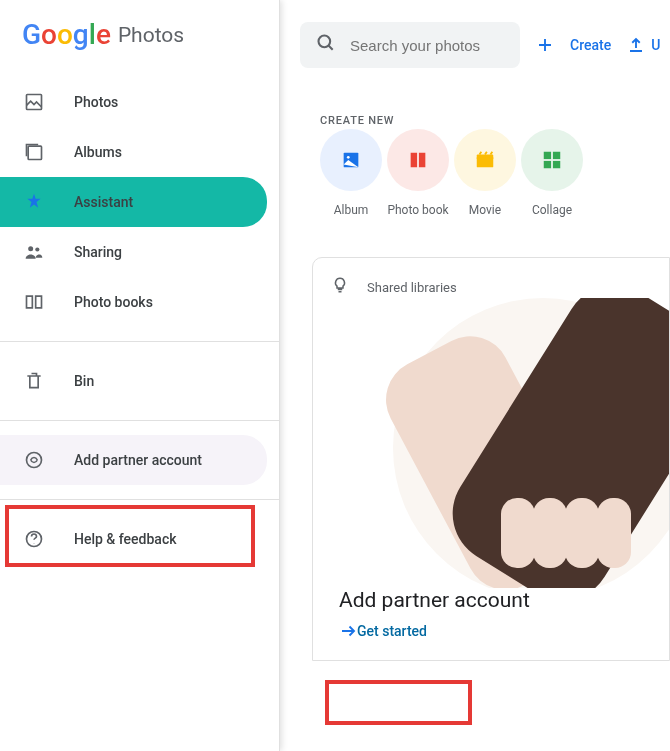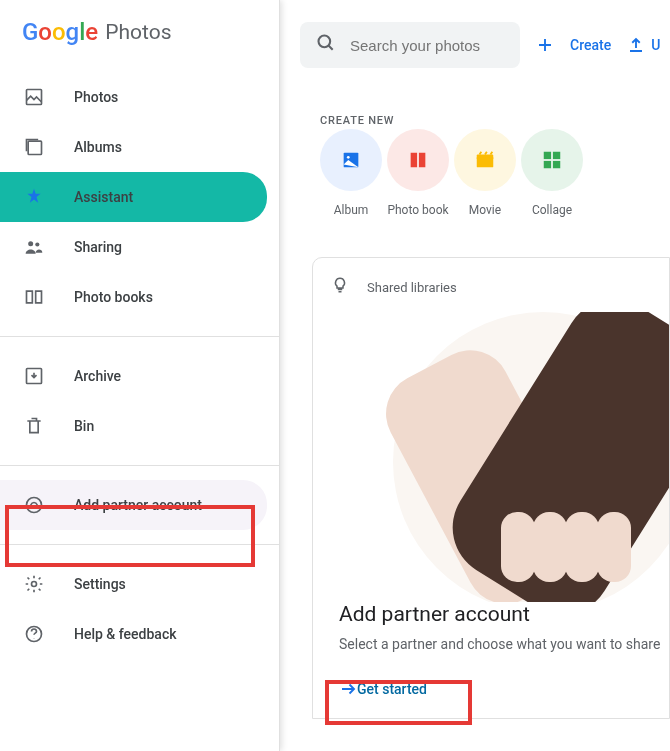--- a/index.html
+++ b/index.html
@@ -21,21 +21,21 @@
       overflow-y: auto;
       flex-shrink: 0;
     }
     .logo-area {
       padding: 18px 20px 18px 22px;
       display: flex;
       align-items: center;
       gap: 4px;
     }
     .google-logo {
-      font-size: 24px;
+      font-size: 28px;
       font-weight: 500;
     }
     .g-blue { color: #4285F4; }
     .g-red { color: #EA4335; }
     .g-yellow { color: #FBBC05; }
     .g-green { color: #34A853; }
     .photos-word {
       font-size: 21px;
       color: #5f6368;
       margin-left: 3px;
@@ -179,21 +179,20 @@
       margin-left: 12px;
       border: 1px solid #e0e0e0;
       border-radius: 10px 0 0 0;
       padding: 18px 0 0 0;
     }
     .card-header {
       display: flex;
       align-items: center;
       gap: 18px;
       padding-left: 18px;
-      margin-bottom: 14px;
     }
     .card-header-label {
       font-size: 13px;
       color: #5f6368;
     }
     .hands-illustration {
       height: 290px;
       position: relative;
       overflow: hidden;
     }
@@ -321,29 +320,20 @@
       <span>Photo books</span>
     </div>
   </div>
 
   <div class="divider"></div>
 
   <div class="nav-section">
     <div class="nav-item">
       <span class="nav-icon">
         <svg width="20" height="20" viewBox="0 0 24 24" fill="none" stroke="currentColor" stroke-width="2">
-            <rect x="3" y="3" width="18" height="18" rx="1"></rect>
-            <path d="M12 8v6m-3-3l3 3 3-3"></path>
-          </svg>
-      </span>
-      <span>Archive</span>
-    </div>
-    <div class="nav-item">
-      <span class="nav-icon">
-        <svg width="20" height="20" viewBox="0 0 24 24" fill="none" stroke="currentColor" stroke-width="2">
             <path d="M4 6h16M7 6v14h10V6M9 3h6v3"></path>
           </svg>
       </span>
       <span>Bin</span>
     </div>
   </div>
 
   <div class="divider"></div>
 
   <div class="nav-section">
@@ -354,29 +344,20 @@
             <path d="M8 12c2-4 6-4 8 0M8 12c2 4 6 4 8 0"></path>
           </svg>
       </span>
       <span>Add partner account</span>
     </div>
   </div>
 
   <div class="divider"></div>
 
   <div class="nav-section">
-    <div class="nav-item">
-      <span class="nav-icon">
-        <svg width="20" height="20" viewBox="0 0 24 24" fill="none" stroke="currentColor" stroke-width="2">
-            <circle cx="12" cy="12" r="3"></circle>
-            <path d="M12 2v3M12 19v3M4.2 4.2l2.1 2.1M17.7 17.7l2.1 2.1M2 12h3M19 12h3M4.2 19.8l2.1-2.1M17.7 6.3l2.1-2.1"></path>
-          </svg>
-      </span>
-      <span>Settings</span>
-    </div>
     <div class="nav-item">
       <span class="nav-icon">
         <svg width="20" height="20" viewBox="0 0 24 24" fill="none" stroke="currentColor" stroke-width="2">
             <circle cx="12" cy="12" r="9"></circle>
             <path d="M9 9c0-2 1.5-3 3-3s3 1 3 3c0 2-3 2-3 4M12 17v.5"></path>
           </svg>
       </span>
       <span>Help &amp; feedback</span>
     </div>
   </div>
@@ -463,21 +444,20 @@
       <div class="hand-left"></div>
       <div class="hand-right"></div>
       <div class="fingers">
         <div class="finger"></div>
         <div class="finger"></div>
         <div class="finger"></div>
         <div class="finger"></div>
       </div>
     </div>
     <div class="card-title">Add partner account</div>
-    <div class="card-desc">Select a partner and choose what you want to share</div>
     <div class="get-started">
       <svg width="18" height="18" viewBox="0 0 24 24" fill="none" stroke="#1a73e8" stroke-width="2.5">
           <path d="M4 12h16M14 6l6 6-6 6"></path>
         </svg>
       <span>Get started</span>
     </div>
   </div>
 </div>
 
 <div class="red-box red-box-1"></div>

